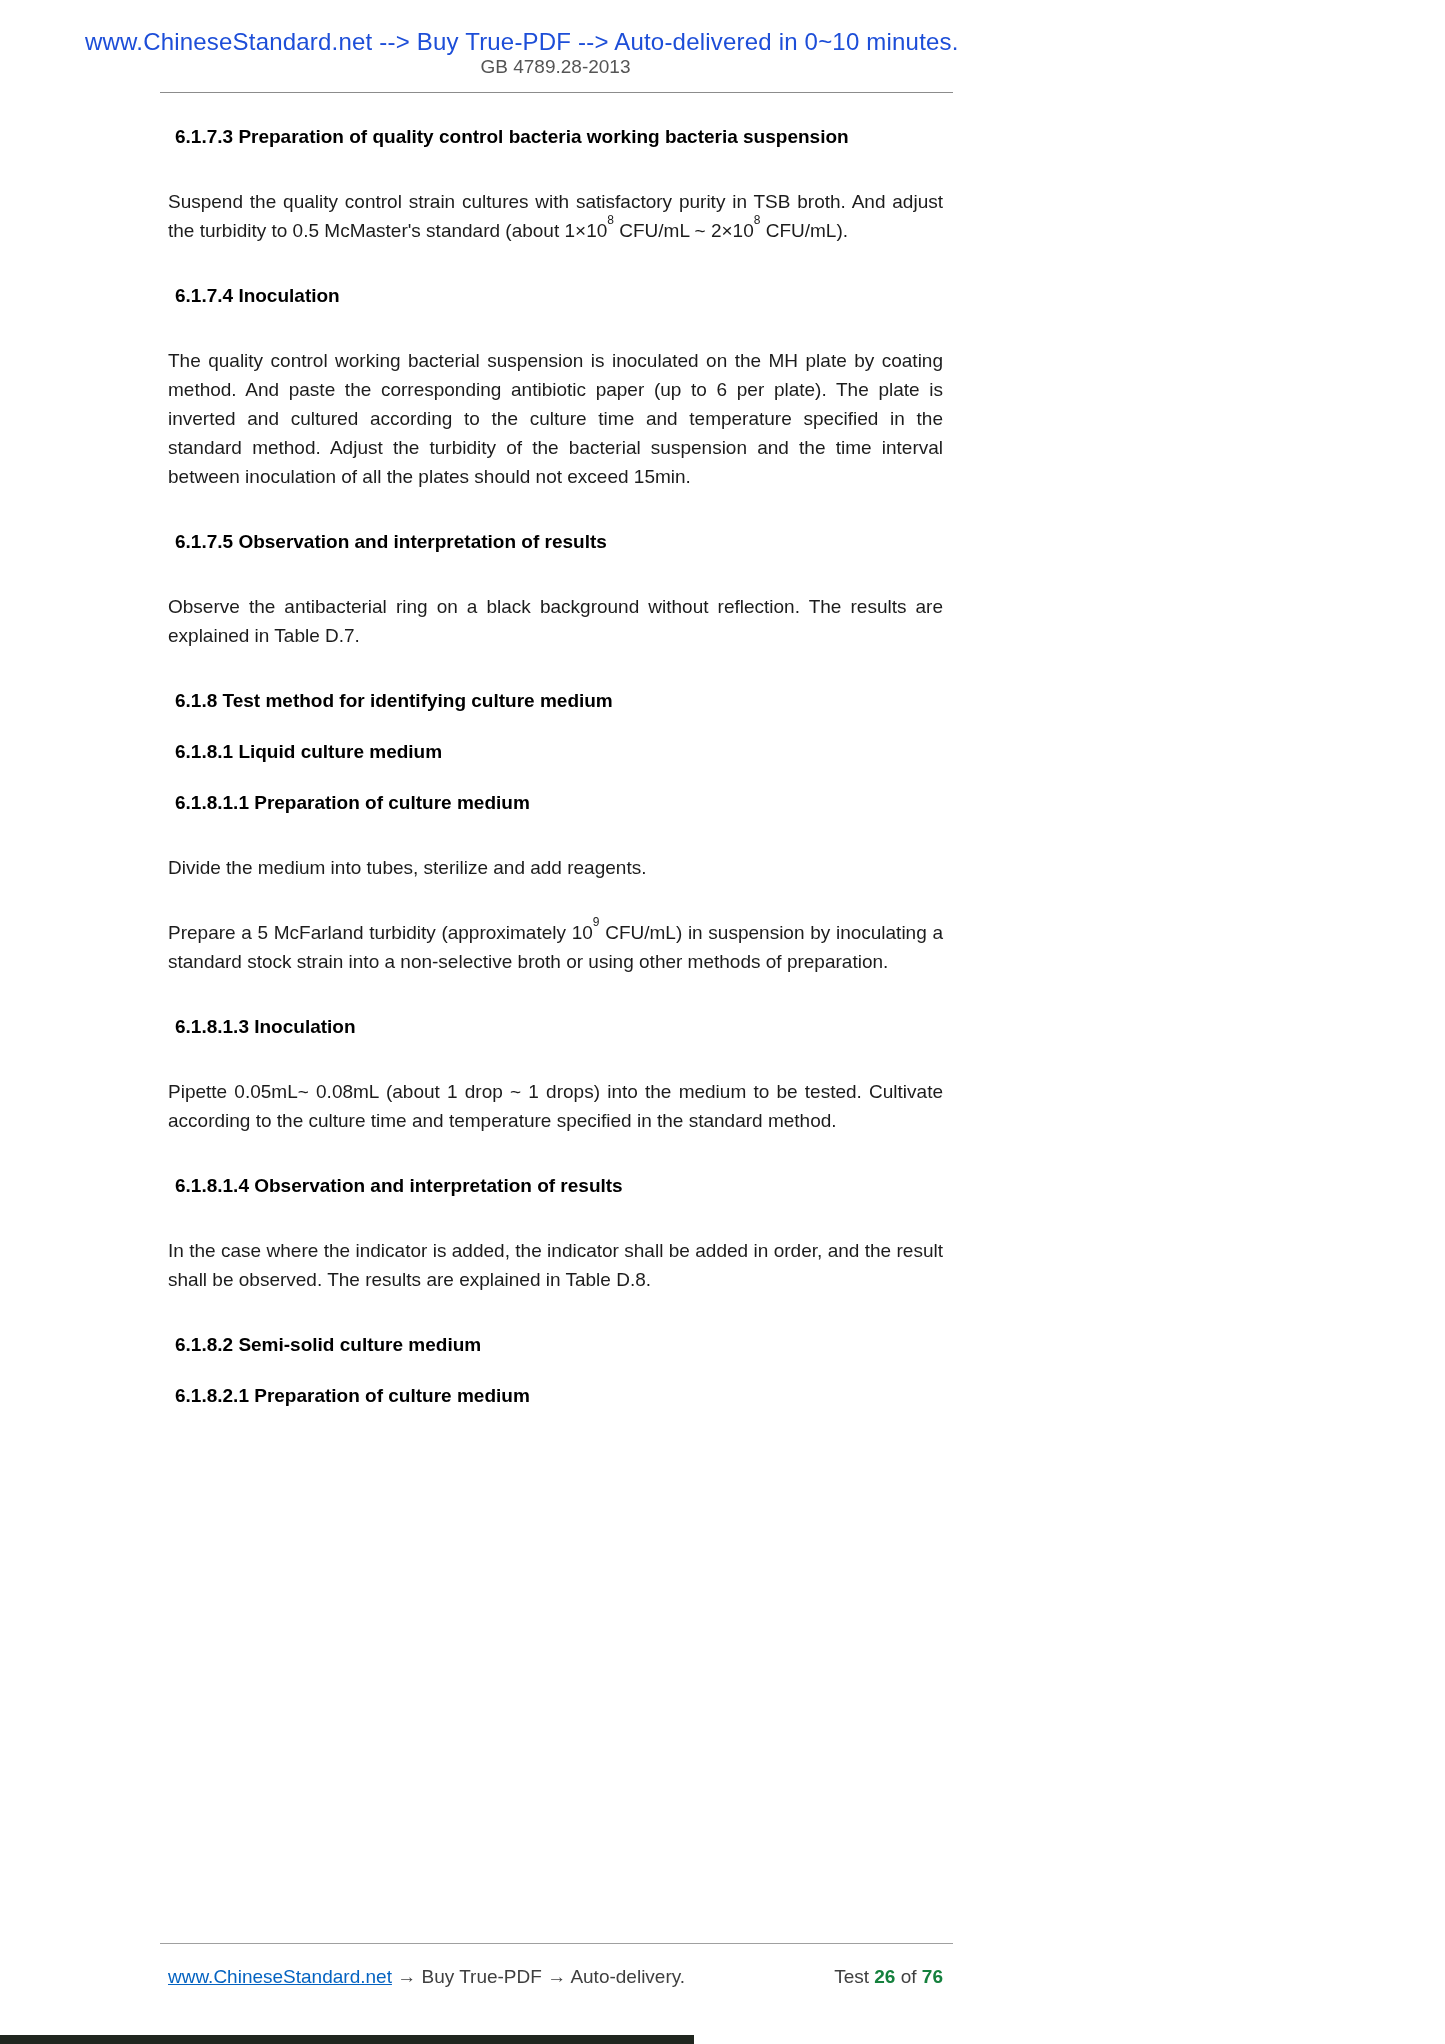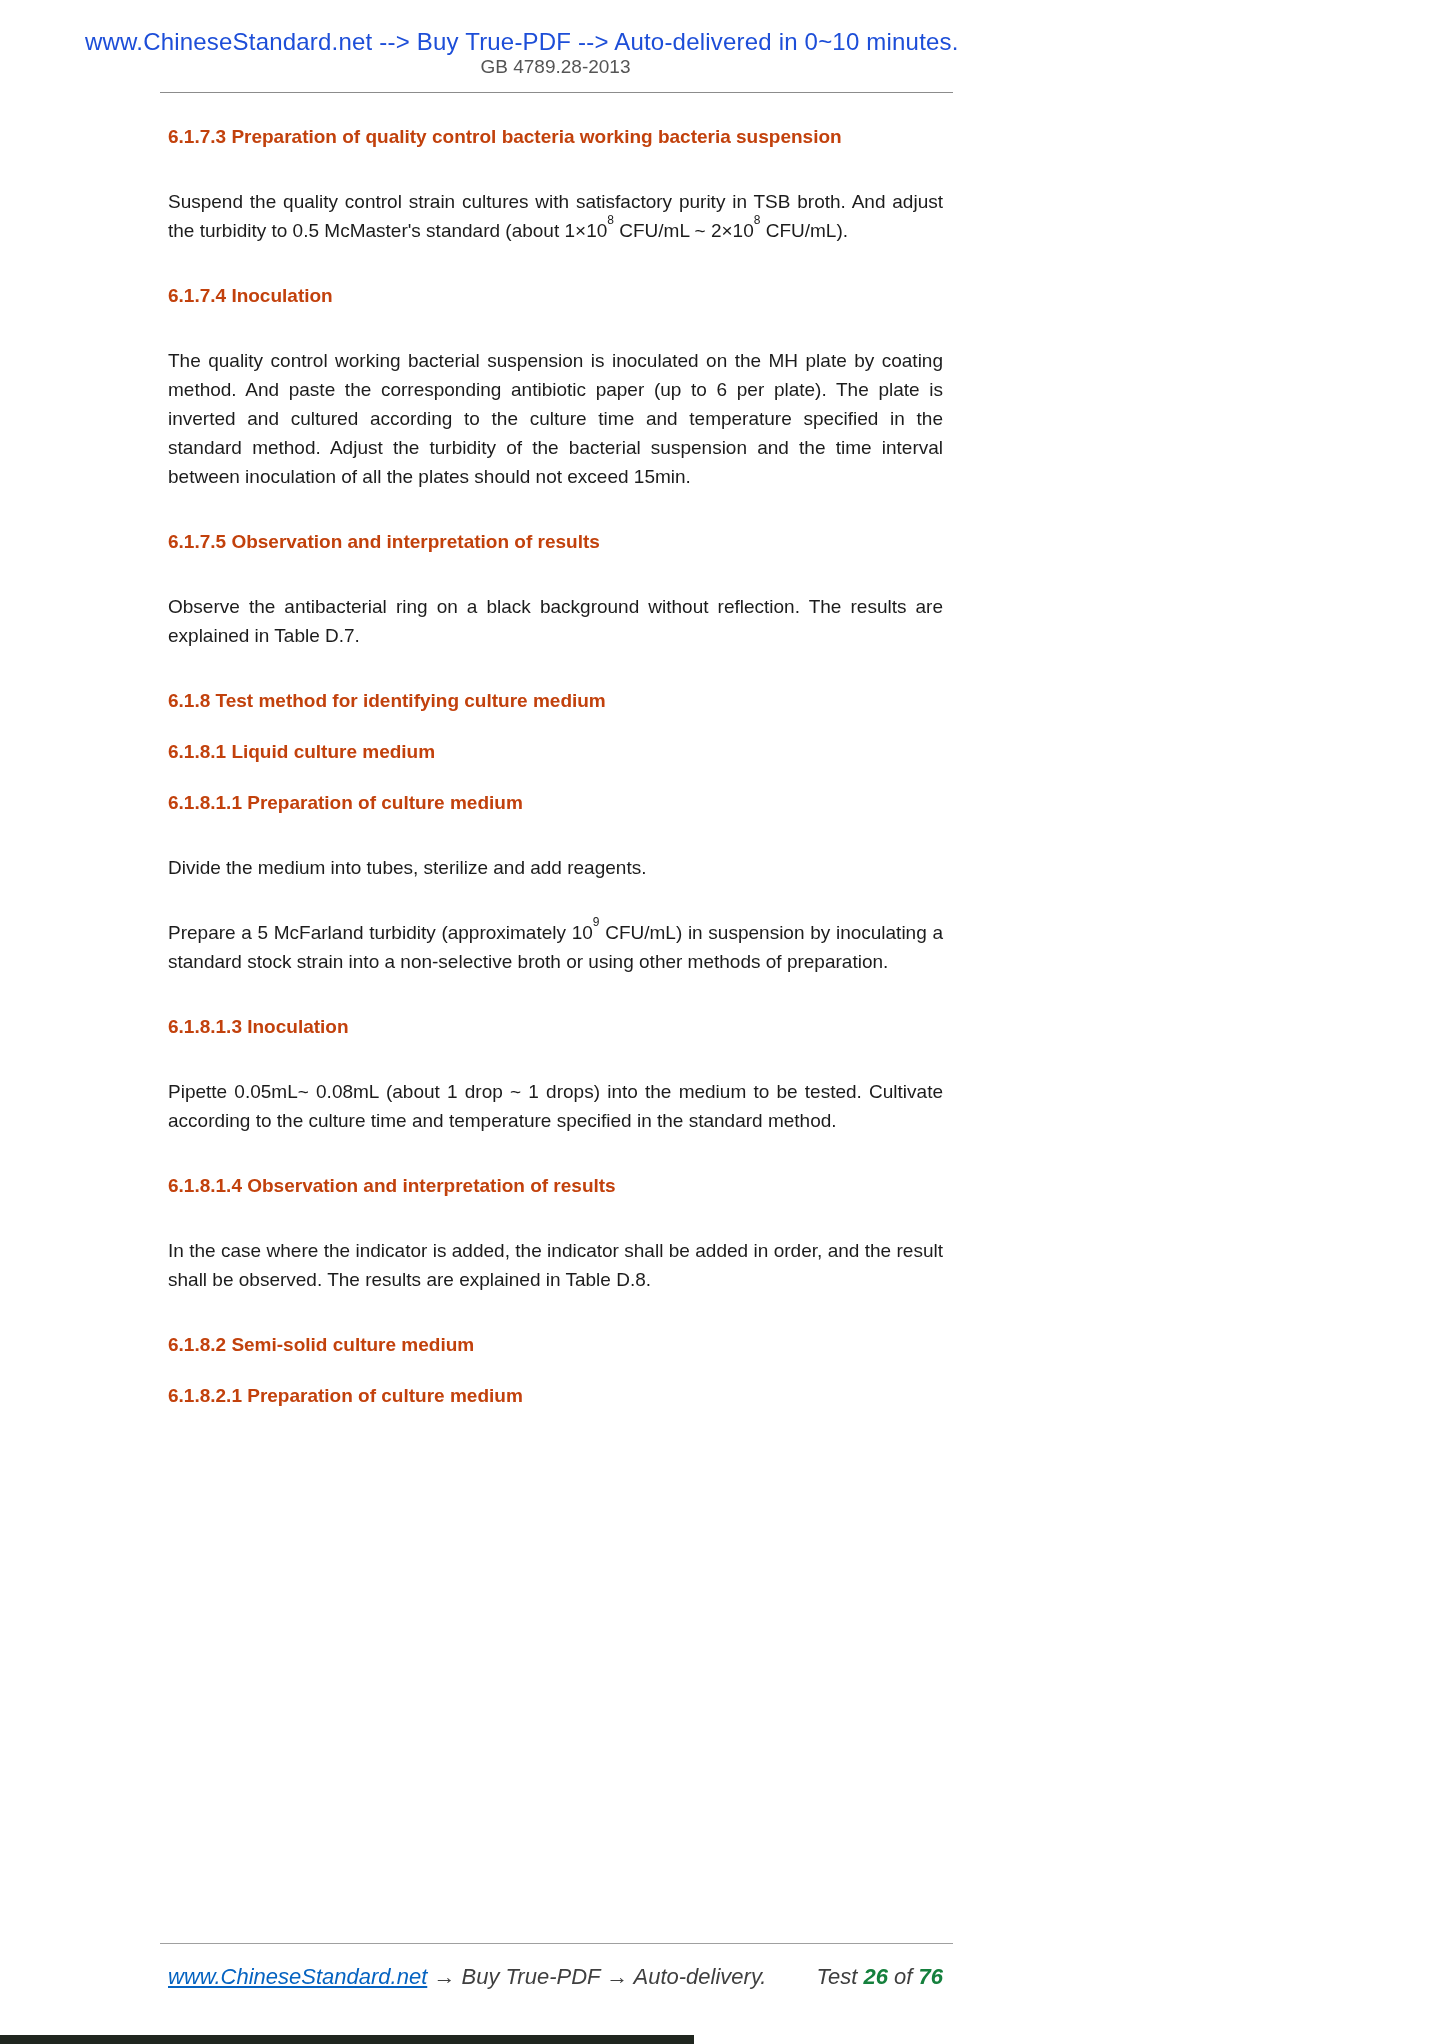--- a/index.html
+++ b/index.html
@@ -45,47 +45,46 @@
     left: 168px;
     top: 118px;
     width: 775px;
     font-size: 19px;
     line-height: 29px;
   }
   .body-column h2 {
     font-size: 19px;
     line-height: 29px;
     font-weight: bold;
-    margin: 22px 0;
+    margin: 22px 7px;
     text-align: justify;
-    color: #c2410c;
+    color: #000000;
   }
   .body-column p {
     margin: 36px 0;
     text-align: justify;
   }
   .body-column > :first-child { margin-top: 4px; }
   sup {
     font-size: 12px;
     line-height: 0;
     position: relative;
     top: -6px;
   }
   .footer-row {
     position: absolute;
     left: 168px;
     top: 1962px;
     width: 775px;
     display: flex;
     justify-content: space-between;
     align-items: baseline;
-    font-size: 22px;
+    font-size: 19px;
     line-height: 29px;
     color: #3f3f3f;
-    font-style: italic;
   }
   .footer-link {
     color: #0563c1;
     text-decoration: underline;
     cursor: pointer;
   }
   .footer-right b { font-weight: bold; color: #15803d; text-align: center; }
   .bottom-bar {
     position: absolute;
     left: 0;

